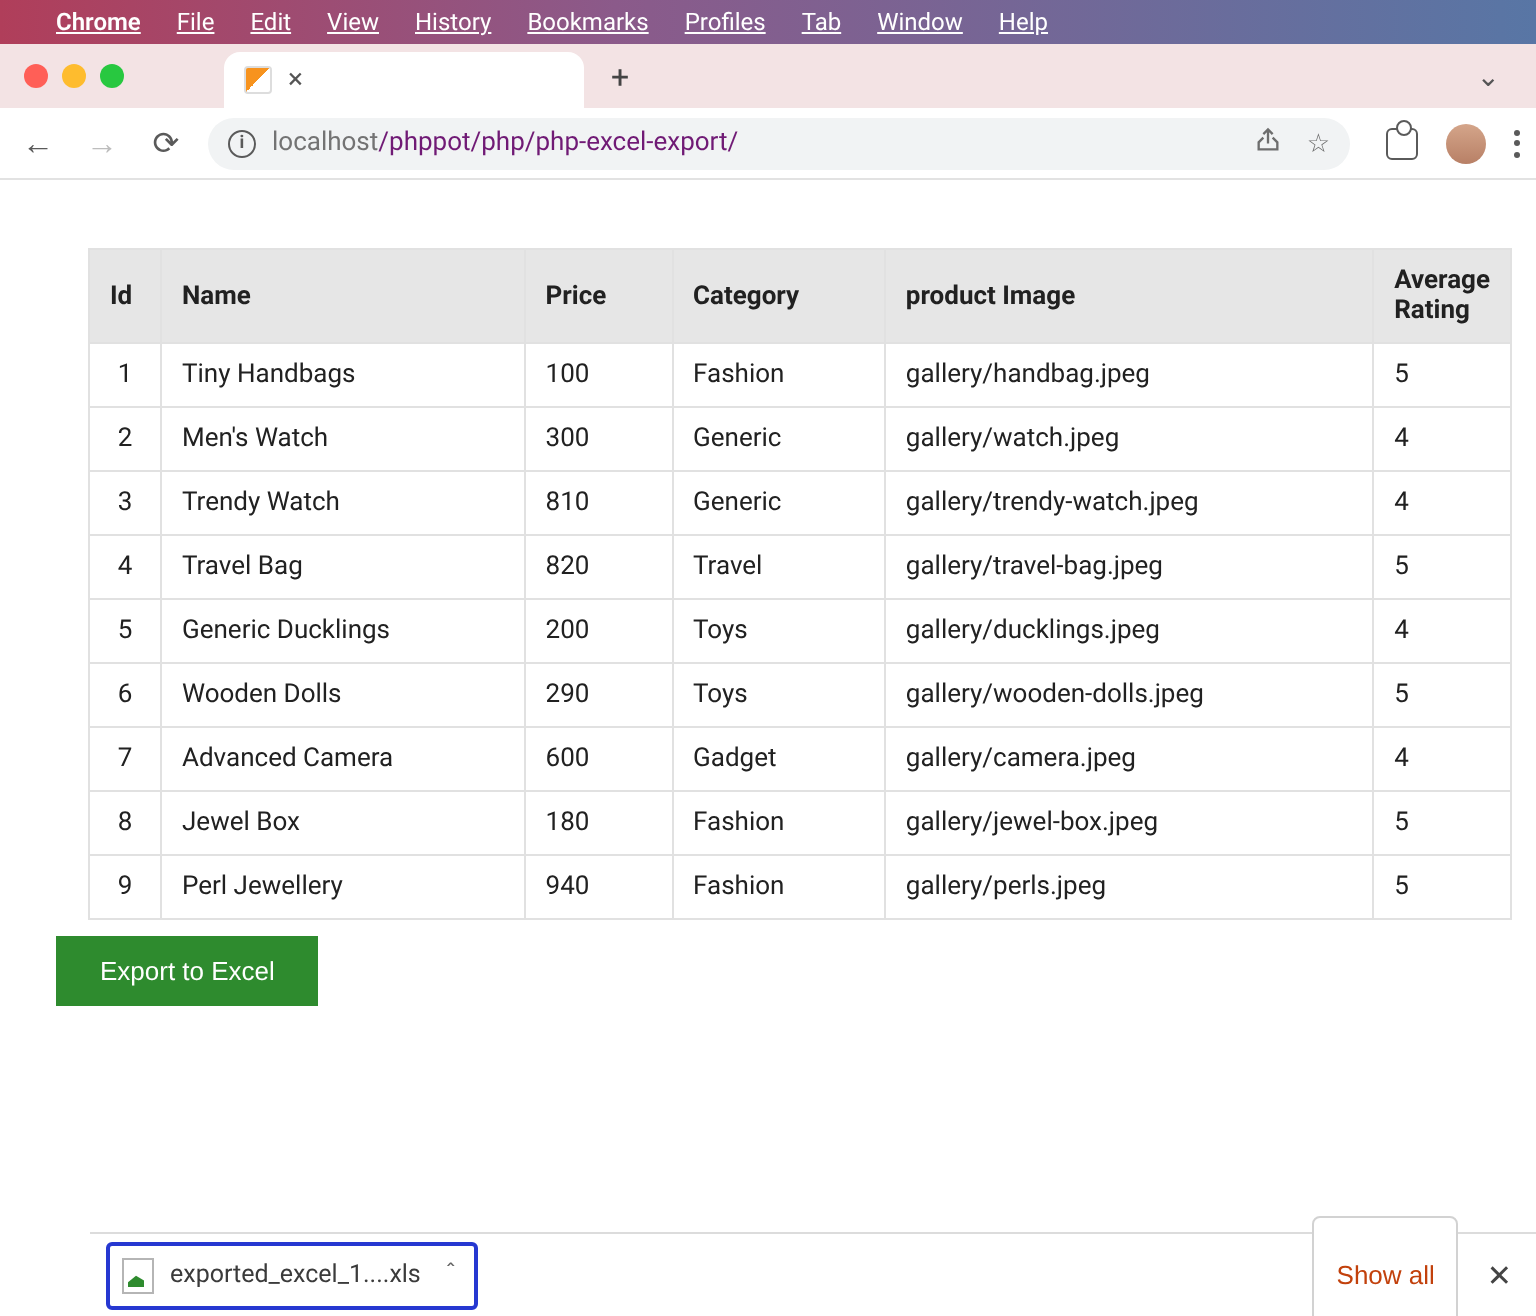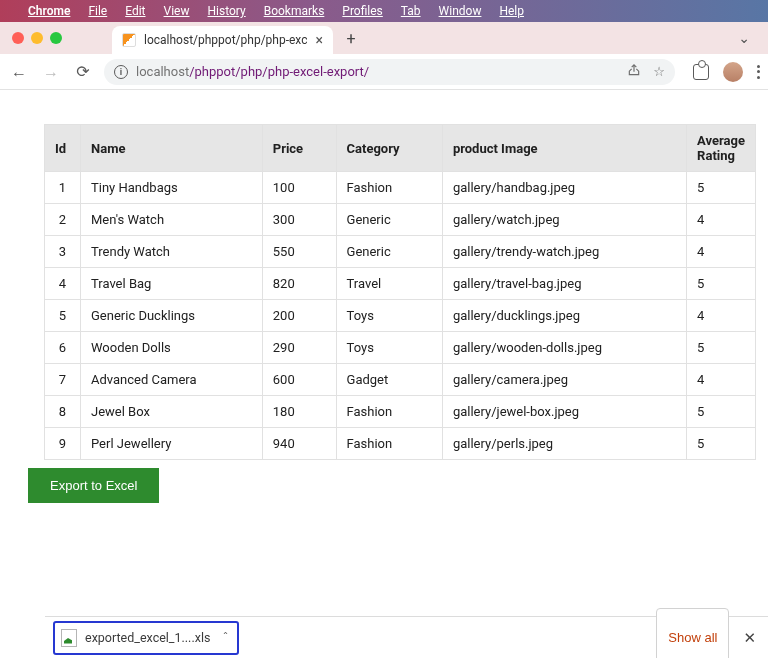--- a/index.html
+++ b/index.html
@@ -213,21 +213,20 @@
 
 <div class="titlebar">
   <div class="traffic">
     <div class="dot red"></div>
     <div class="dot yellow"></div>
     <div class="dot green"></div>
   </div>
   <div class="tabstrip">
     <div class="tab">
       <span class="favicon"></span>
-      <span class="title">localhost/phppot/php/php-exc</span>
       <span class="close">×</span>
     </div>
     <div class="newtab">+</div>
     <div class="collapse-tabs">⌄</div>
   </div>
 </div>
 
 <div class="toolbar">
   <span class="nav-icon">←</span>
   <span class="nav-icon fwd">→</span>
@@ -282,21 +281,21 @@
           <td class="id">2</td>
           <td>Men's Watch</td>
           <td>300</td>
           <td>Generic</td>
           <td>gallery/watch.jpeg</td>
           <td class="avg">4</td>
         </tr>
         <tr>
           <td class="id">3</td>
           <td>Trendy Watch</td>
-          <td>550</td>
+          <td>810</td>
           <td>Generic</td>
           <td>gallery/trendy-watch.jpeg</td>
           <td class="avg">4</td>
         </tr>
         <tr>
           <td class="id">4</td>
           <td>Travel Bag</td>
           <td>820</td>
           <td>Travel</td>
           <td>gallery/travel-bag.jpeg</td>

